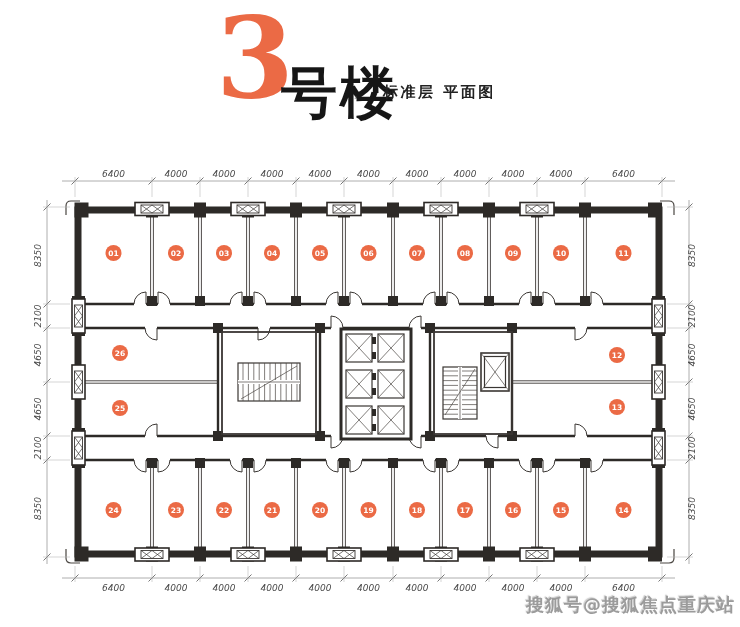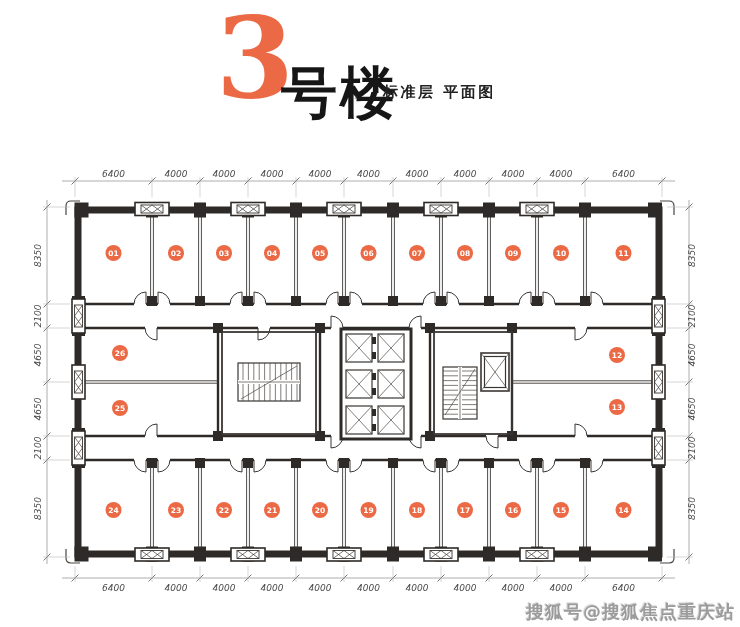--- a/index.html
+++ b/index.html
@@ -22,21 +22,21 @@
     position:absolute;left:281px;top:56px;
     font-size:56px;font-weight:900;color:#161616;letter-spacing:3px;
     font-family:"DejaVu Sans",sans-serif;
   }
   .t-sub{
     position:absolute;left:383px;top:83px;
     font-size:15px;font-weight:700;color:#222;letter-spacing:2.5px;
     font-family:"DejaVu Sans",sans-serif;
   }
   .wm{
-    position:absolute;right:5px;bottom:3px;
+    position:absolute;right:5px;bottom:10px;
     font-size:18px;font-weight:bold;letter-spacing:1px;
     color:var(--watermark-text);
     text-shadow:1px 1px 0 #fff,-1px -1px 1px rgba(110,110,110,.35);
     font-family:"DejaVu Sans",sans-serif;
   }
   
   .ow{fill:none;stroke:var(--wall);stroke-width:7;}
   .iw{stroke:var(--wall);stroke-width:2.4;}
   .pw{stroke:var(--line);stroke-width:.9;}
   .wf{fill:var(--wall);stroke:none;}

